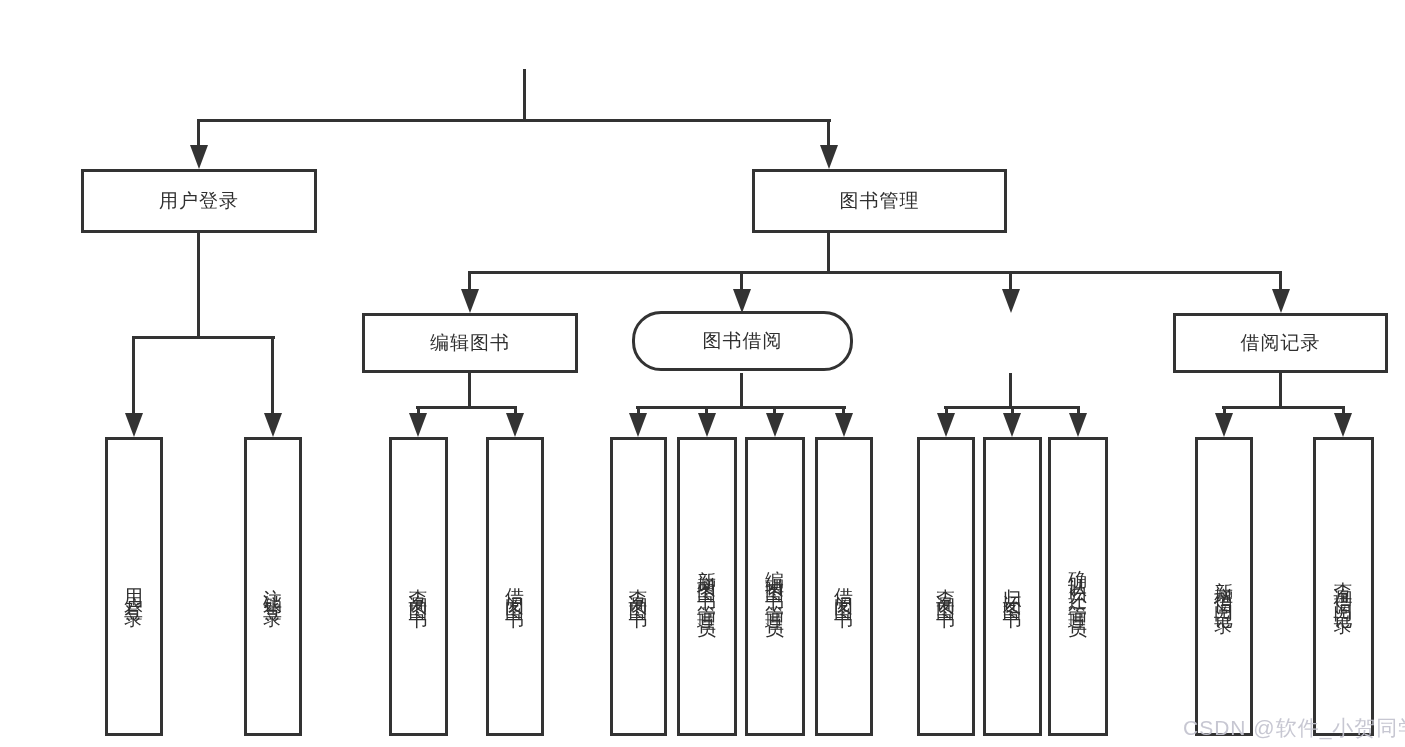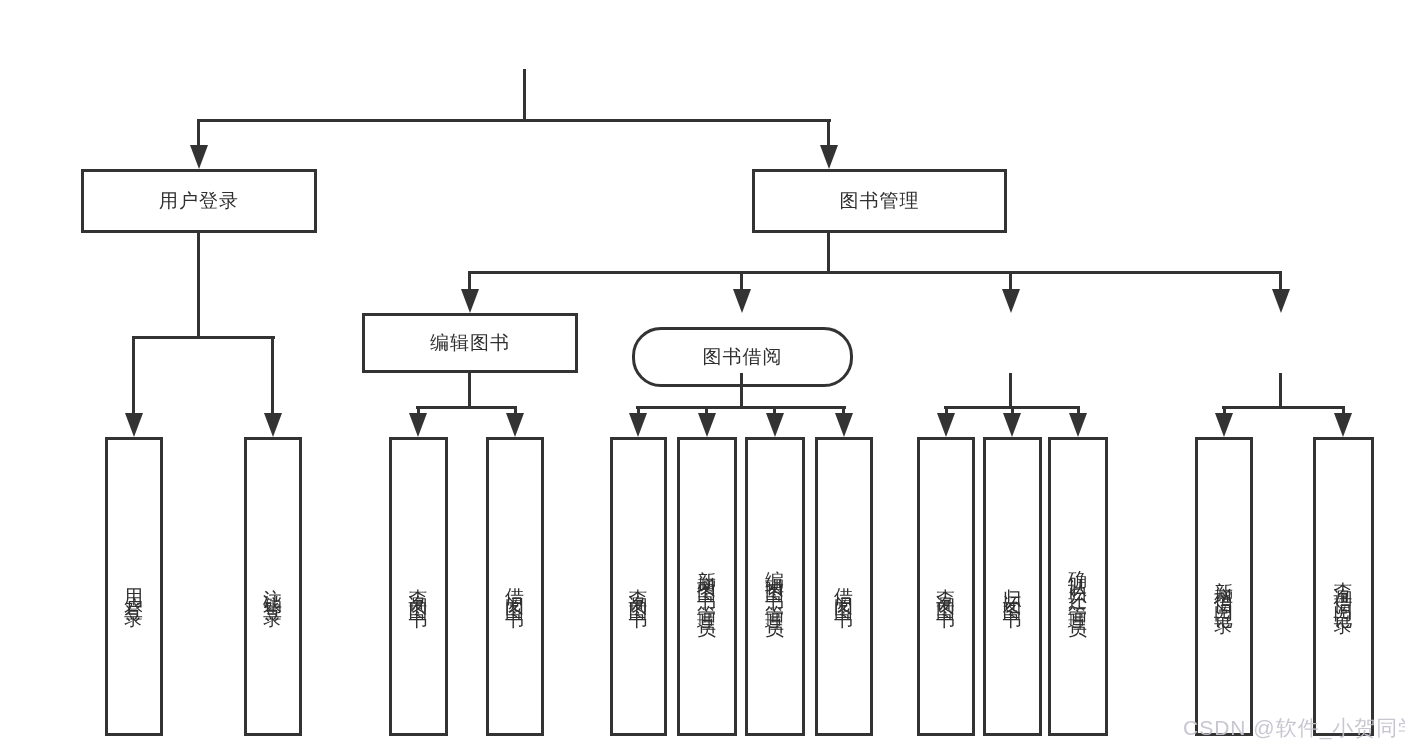--- a/index.html
+++ b/index.html
@@ -85,22 +85,25 @@
   <div class="vline" style="left:740px; top:271px; height:26px;"></div>
   <div class="arrow" style="left:733px; top:289px;"></div>
   <div class="vline" style="left:1009px; top:271px; height:26px;"></div>
   <div class="arrow" style="left:1002px; top:289px;"></div>
   <div class="vline" style="left:1279px; top:271px; height:26px;"></div>
   <div class="arrow" style="left:1272px; top:289px;"></div>
 
   <div class="box hbox" style="left:362px; top:313px; width:216px; height:60px;">
     <span>编辑图书</span>
   </div>
-  <div class="box hbox" style="left:632px; top:327px; width:221px; height:60px;border-radius:29px;">
+  <div class="box hbox" style="left:632px; top:311px; width:221px; height:60px;border-radius:29px;">
     <span>图书借阅</span>
+  </div>
+  <div class="box hbox" style="left:1173px; top:313px; width:215px; height:60px;">
+    <span>借阅记录</span>
   </div>
 
   <div class="vline" style="left:468px; top:373px; height:36px;"></div>
   <div class="hline" style="left:416px; top:406px; width:101px;"></div>
   <div class="vline" style="left:417px; top:406px; height:15px;"></div>
   <div class="arrow" style="left:409px; top:413px;"></div>
   <div class="vline" style="left:514px; top:406px; height:15px;"></div>
   <div class="arrow" style="left:506px; top:413px;"></div>
 
   <div class="vline" style="left:740px; top:373px; height:36px;"></div>

